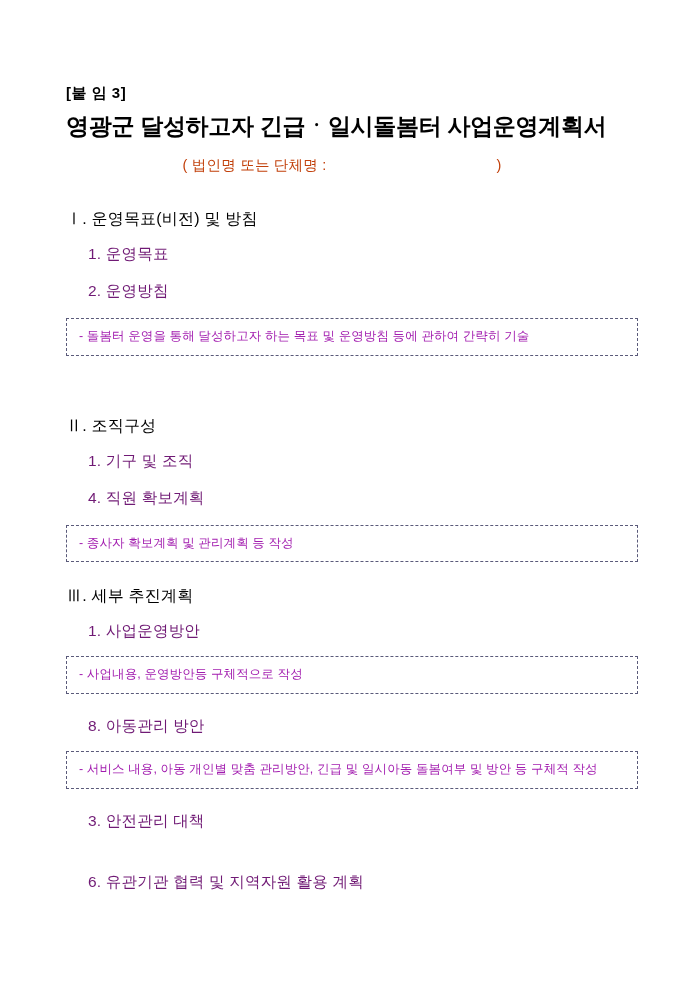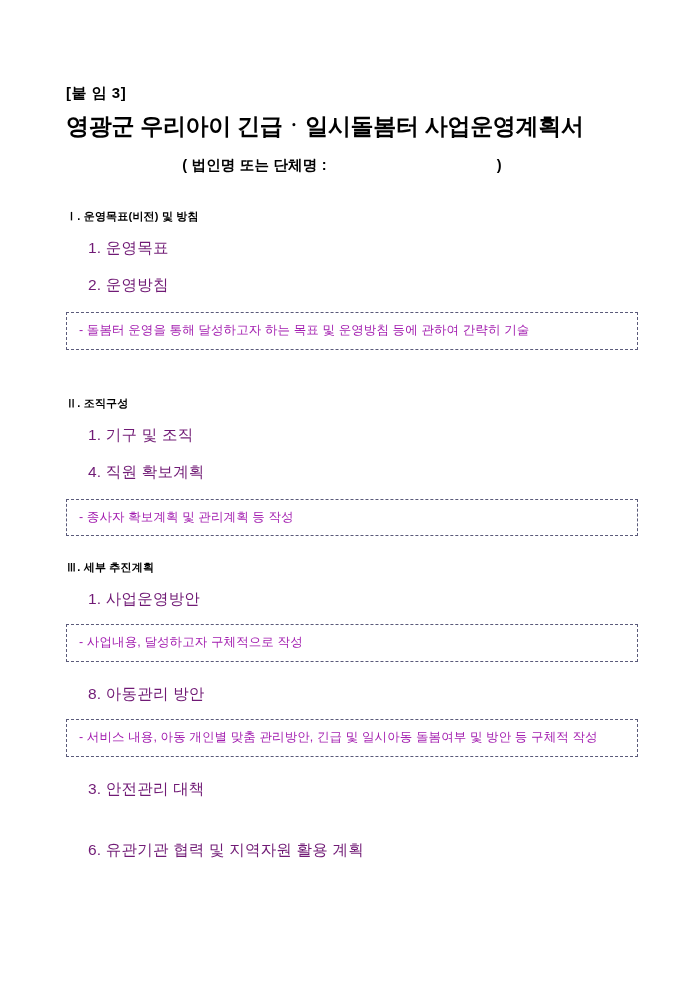--- a/index.html
+++ b/index.html
@@ -31,42 +31,42 @@
   .doc-title {
     font-size: 23px;
     font-weight: bold;
     letter-spacing: -0.3px;
     color: #000;
     margin: 0 0 14px 0;
     white-space: nowrap;
   }
   .org-line {
     font-size: 14.5px;
-    font-weight: bold;
-    color: #000000;
+    font-weight: normal;
+    color: #c2410c;
     margin: 0 0 34px 0;
     text-align: center;
     padding-right: 20px;
     letter-spacing: 0.2px;
   }
   .org-line .blank {
     display: inline-block;
     width: 170px;
   }
   .section {
     margin-bottom: 2px;
   }
   .section-heading {
-    font-size: 11px;
-    font-weight: bold;
+    font-size: 16px;
+    font-weight: normal;
     color: #000;
     margin: 0 0 14px 0;
     letter-spacing: 0.2px;
   }
-  .sec-gap-2 { margin-top: 46px; }
+  .sec-gap-2 { margin-top: 60px; }
   .sec-gap-3 { margin-top: 24px; }
   .item {
     font-size: 15.5px;
     color: #701a75;
     margin: 0 0 16px 0;
     padding-left: 22px;
     letter-spacing: 0.2px;
   }
   .item.tight { margin-bottom: 14px; }
   .note-box {
@@ -83,21 +83,21 @@
   .note-after-gap { margin-bottom: 22px; }
   .spacer-lg { height: 24px; }
 </style>
 </head>
 <body>
 
 <div class="page">
 
   <div class="attachment-tag">[붙 임 3]</div>
 
-  <h1 class="doc-title">영광군 우리아이 긴급ㆍ일시돌봄터 사업운영계획서</h1>
+  <h1 class="doc-title">영광군 달성하고자 긴급ㆍ일시돌봄터 사업운영계획서</h1>
 
   <div class="org-line">
     <span>( 법인명 또는 단체명 :</span><span class="blank"></span><span>)</span>
   </div>
 
   <div class="section">
     <div class="section-heading">Ⅰ. 운영목표(비전) 및 방침</div>
     <div class="item">1. 운영목표</div>
     <div class="item">2. 운영방침</div>
     <div class="note-box wide">- 돌봄터 운영을 통해 달성하고자 하는 목표 및 운영방침 등에 관하여 간략히 기술</div>
@@ -107,21 +107,21 @@
     <div class="section-heading">Ⅱ. 조직구성</div>
     <div class="item">1. 기구 및 조직</div>
     <div class="item">4. 직원 확보계획</div>
     <div class="note-box wide">- 종사자 확보계획 및 관리계획 등 작성</div>
   </div>
 
   <div class="section sec-gap-3">
     <div class="section-heading">Ⅲ. 세부 추진계획</div>
 
     <div class="item tight">1. 사업운영방안</div>
-    <div class="note-box wide note-after-gap">- 사업내용, 달성하고자 구체적으로 작성</div>
+    <div class="note-box wide note-after-gap">- 사업내용, 운영방안등 구체적으로 작성</div>
 
     <div class="item tight">8. 아동관리 방안</div>
     <div class="note-box wide note-after-gap">- 서비스 내용, 아동 개인별 맞춤 관리방안, 긴급 및 일시아동 돌봄여부 및 방안 등 구체적 작성</div>
 
     <div class="item">3. 안전관리 대책</div>
     <div class="spacer-lg"></div>
     <div class="item">6. 유관기관 협력 및 지역자원 활용 계획</div>
   </div>
 
 </div>

